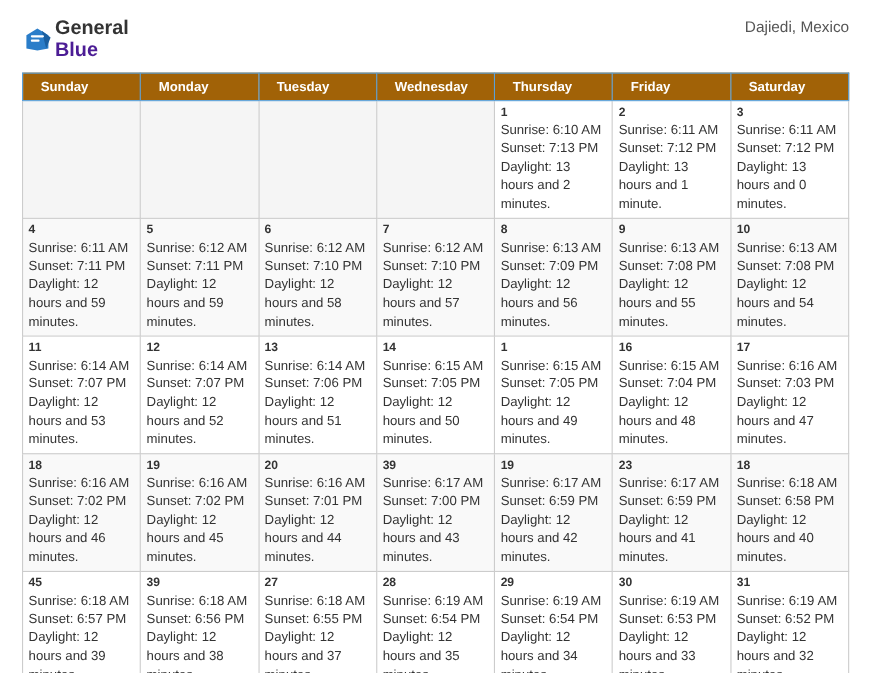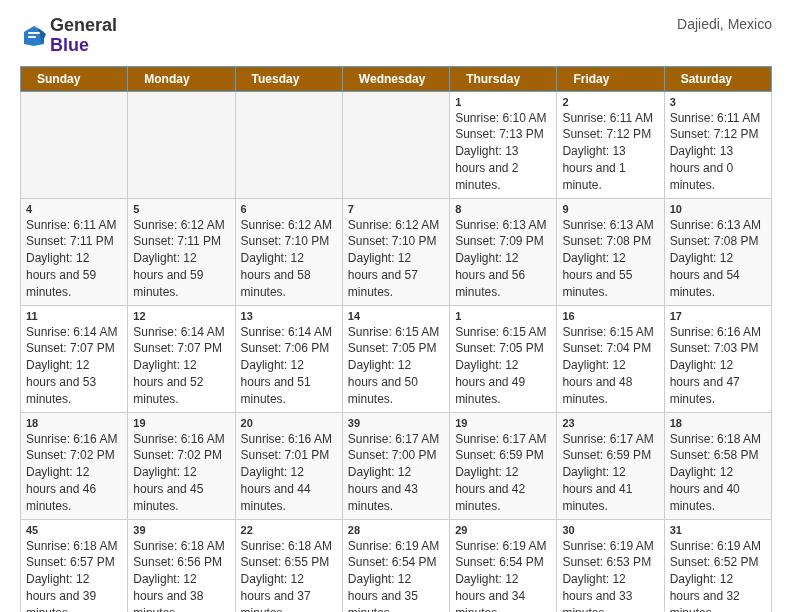--- a/index.html
+++ b/index.html
@@ -295,21 +295,21 @@
 Sunset: 6:57 PM
 Daylight: 12 hours and 39 minutes.</div>
           </td>
           <td>
             <span class="day-number">39</span>
             <div class="cell-info" style="white-space: pre-line;">Sunrise: 6:18 AM
 Sunset: 6:56 PM
 Daylight: 12 hours and 38 minutes.</div>
           </td>
           <td>
-            <span class="day-number">22</span>
+            <span class="day-number">27</span>
             <div class="cell-info" style="white-space: pre-line;">Sunrise: 6:18 AM
 Sunset: 6:55 PM
 Daylight: 12 hours and 37 minutes.</div>
           </td>
           <td>
             <span class="day-number">28</span>
             <div class="cell-info" style="white-space: pre-line;">Sunrise: 6:19 AM
 Sunset: 6:54 PM
 Daylight: 12 hours and 35 minutes.</div>
           </td>

